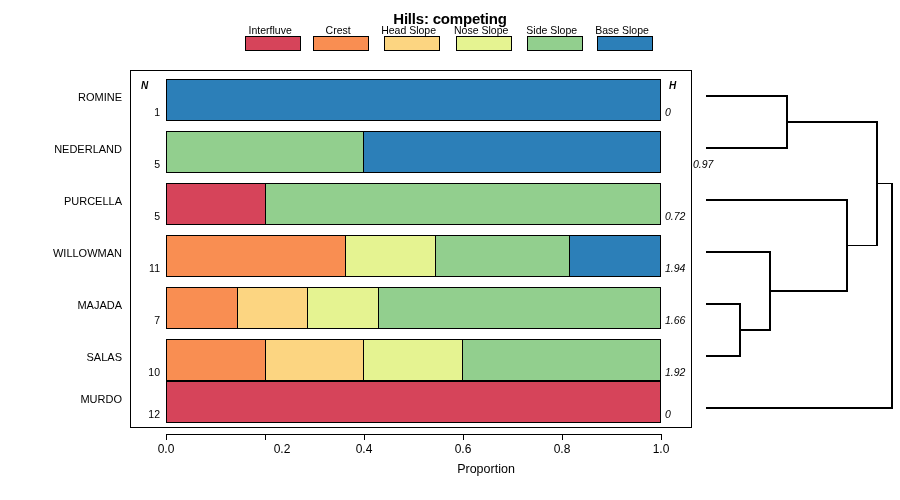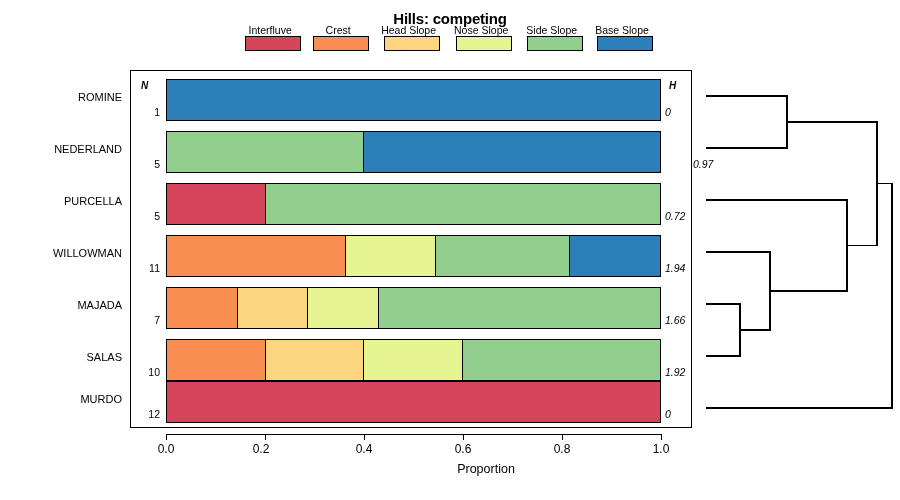--- a/index.html
+++ b/index.html
@@ -198,21 +198,21 @@
     </div>
 
   <div class="col-head" style="left:141px;top:80px;">N</div>
   <div class="col-head" style="left:669px;top:80px;">H</div>
 
   <div class="xaxis-line"></div>
   <div id="xticks">
       <div class="xtick" style="left: 166px;"></div>
       <div class="xticklabel" style="left: 146px;">0.0</div>
       <div class="xtick" style="left: 265px;"></div>
-      <div class="xticklabel" style="left: 241px;">0.2</div>
+      <div class="xticklabel" style="left: 262px;">0.2</div>
       <div class="xtick" style="left: 364px;"></div>
       <div class="xticklabel" style="left: 344px;">0.4</div>
       <div class="xtick" style="left: 463px;"></div>
       <div class="xticklabel" style="left: 443px; text-align: center;">0.6</div>
       <div class="xtick" style="left: 562px;"></div>
       <div class="xticklabel" style="left: 542px;">0.8</div>
       <div class="xtick" style="left: 661px;"></div>
       <div class="xticklabel" style="left: 641px;">1.0</div>
     </div>
   <div class="xaxis-title">Proportion</div>

